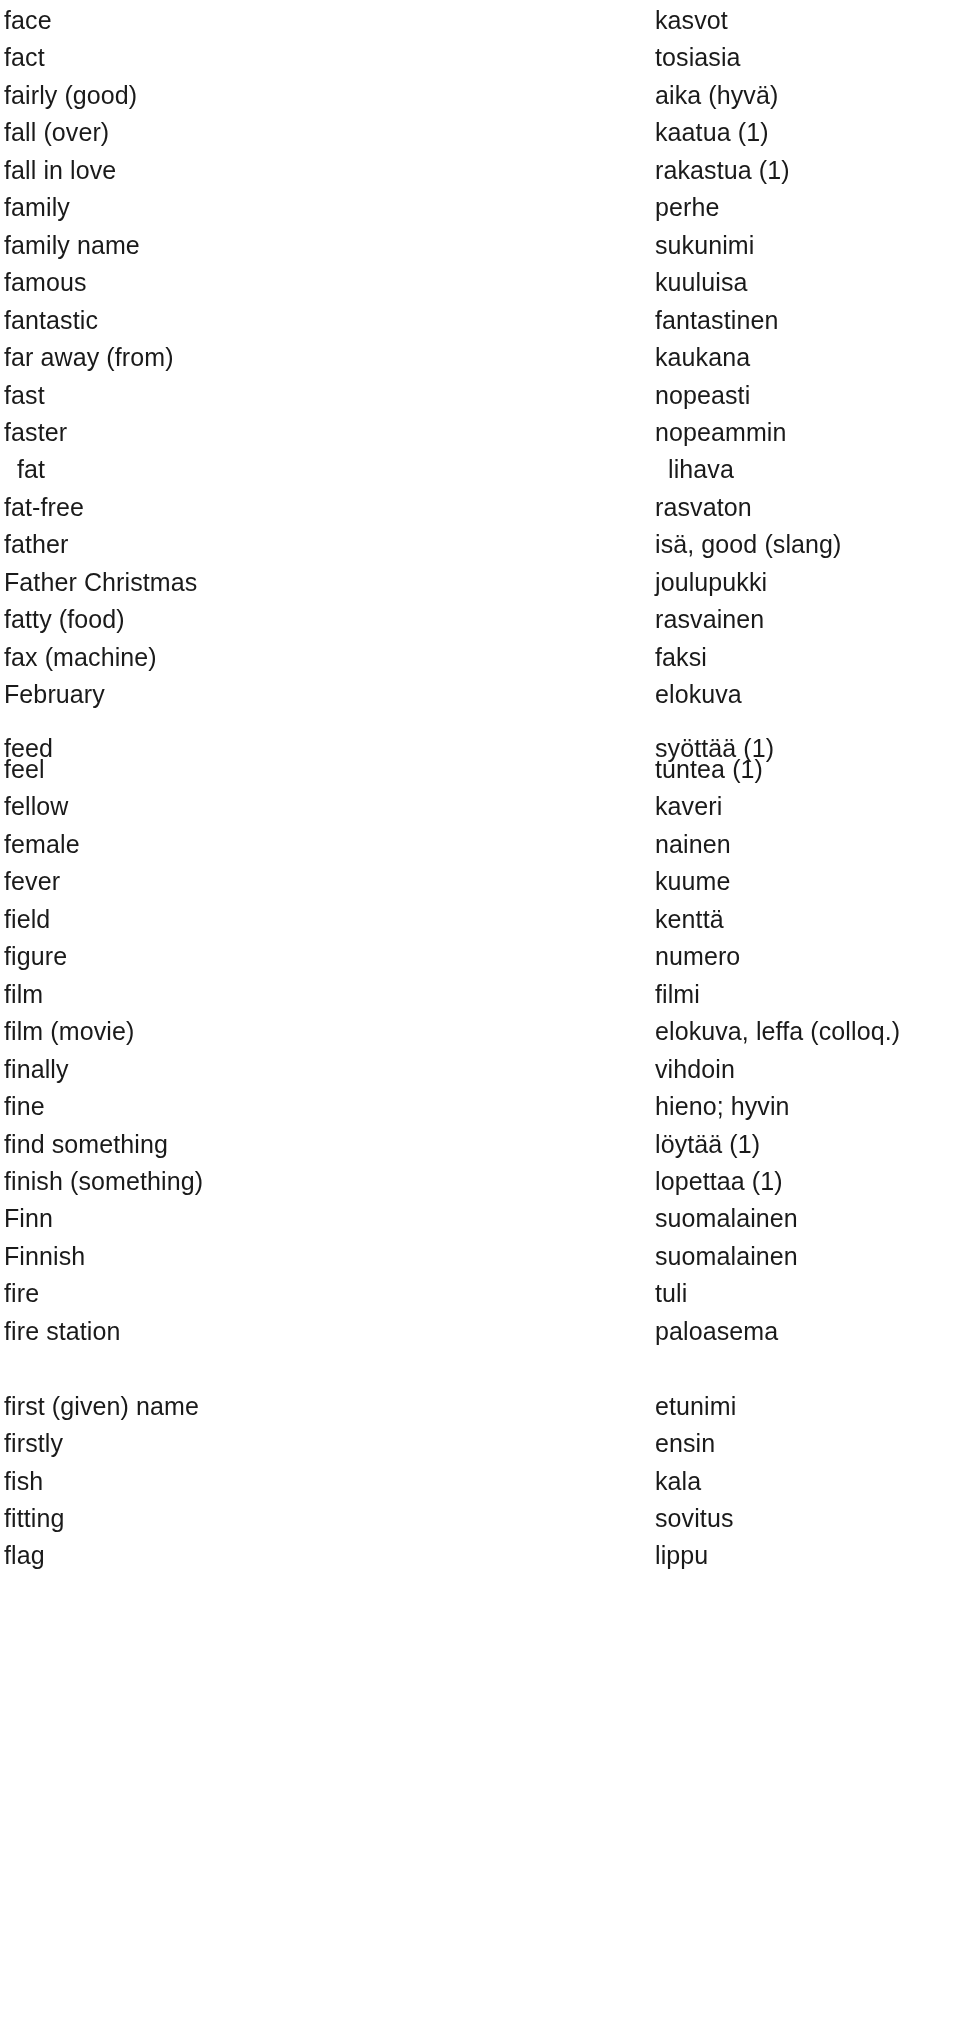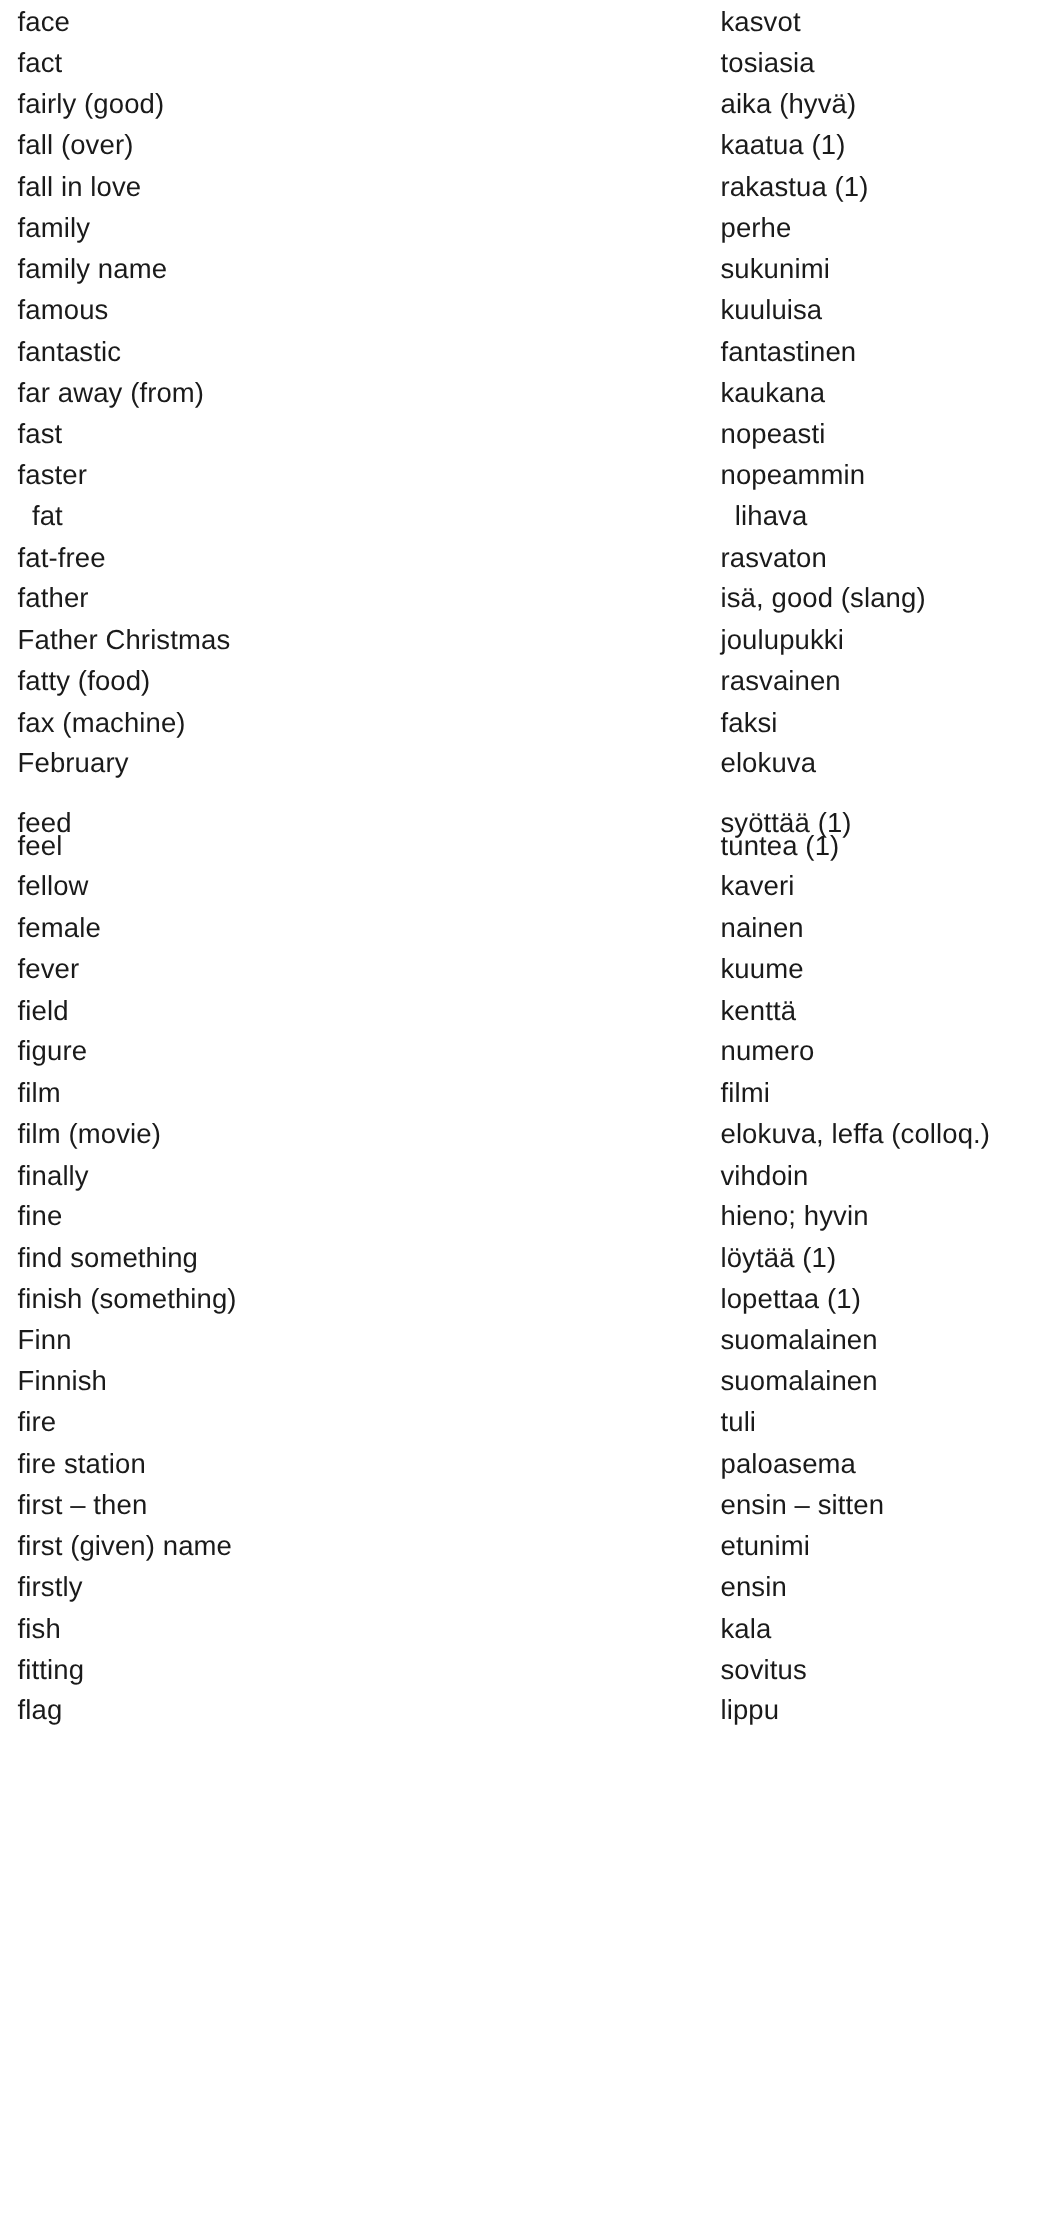--- a/index.html
+++ b/index.html
@@ -39,21 +39,21 @@
   .translation {
     position: absolute;
     top: 0;
     font-size: 25px;
     line-height: 30px;
     letter-spacing: 0.1px;
     white-space: nowrap;
   }
 
   .term {
-    left: 16px;
+    left: 4px;
   }
 
   .translation {
     left: 655px;
   }
 </style>
 </head>
 <body>
 
 <div id="glossary">
@@ -194,24 +194,20 @@
       <span class="translation">suomalainen</span>
     </div>
     <div class="vocab-row" style="top: 1278.3px;">
       <span class="term">fire</span>
       <span class="translation">tuli</span>
     </div>
     <div class="vocab-row" style="top: 1315.75px;">
       <span class="term">fire station</span>
       <span class="translation">paloasema</span>
     </div>
-    <div class="vocab-row" style="top: 1353.2px;">
-      <span class="term">first – then</span>
-      <span class="translation">ensin – sitten</span>
-    </div>
     <div class="vocab-row" style="top: 1390.65px;">
       <span class="term">first (given) name</span>
       <span class="translation">etunimi</span>
     </div>
     <div class="vocab-row" style="top: 1428.1px;">
       <span class="term">firstly</span>
       <span class="translation">ensin</span>
     </div>
     <div class="vocab-row" style="top: 1465.55px;">
       <span class="term">fish</span>

